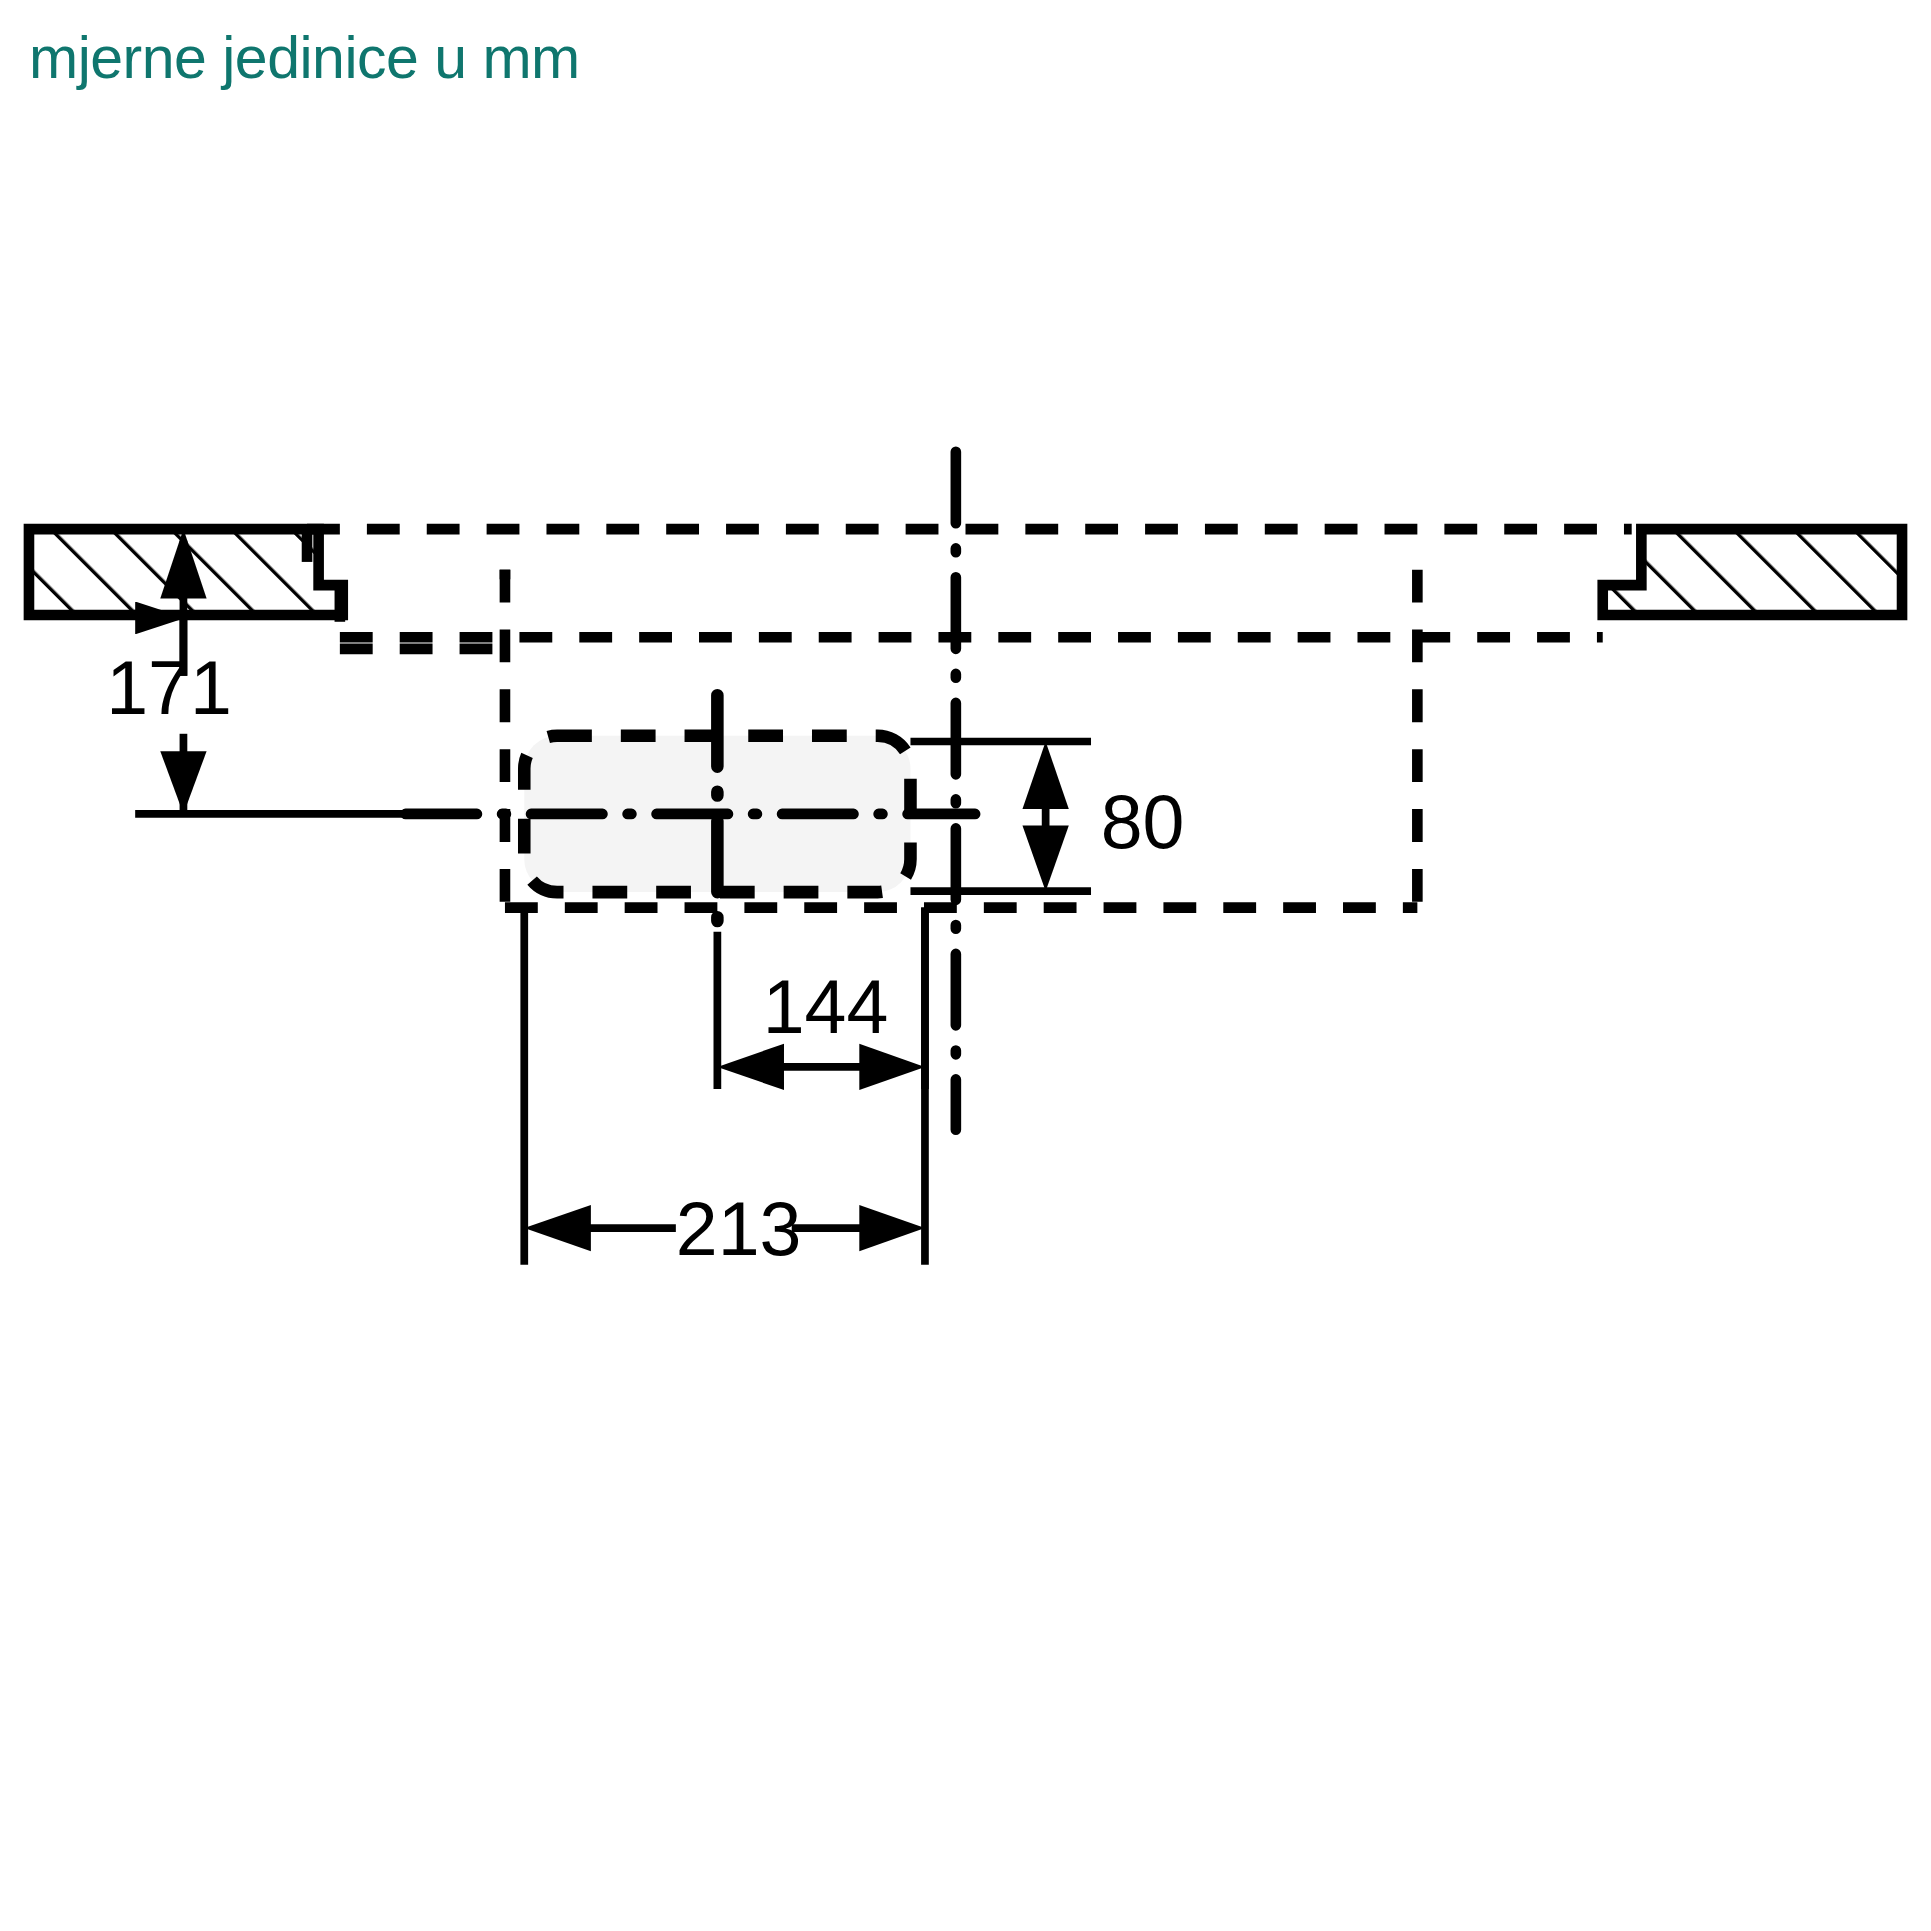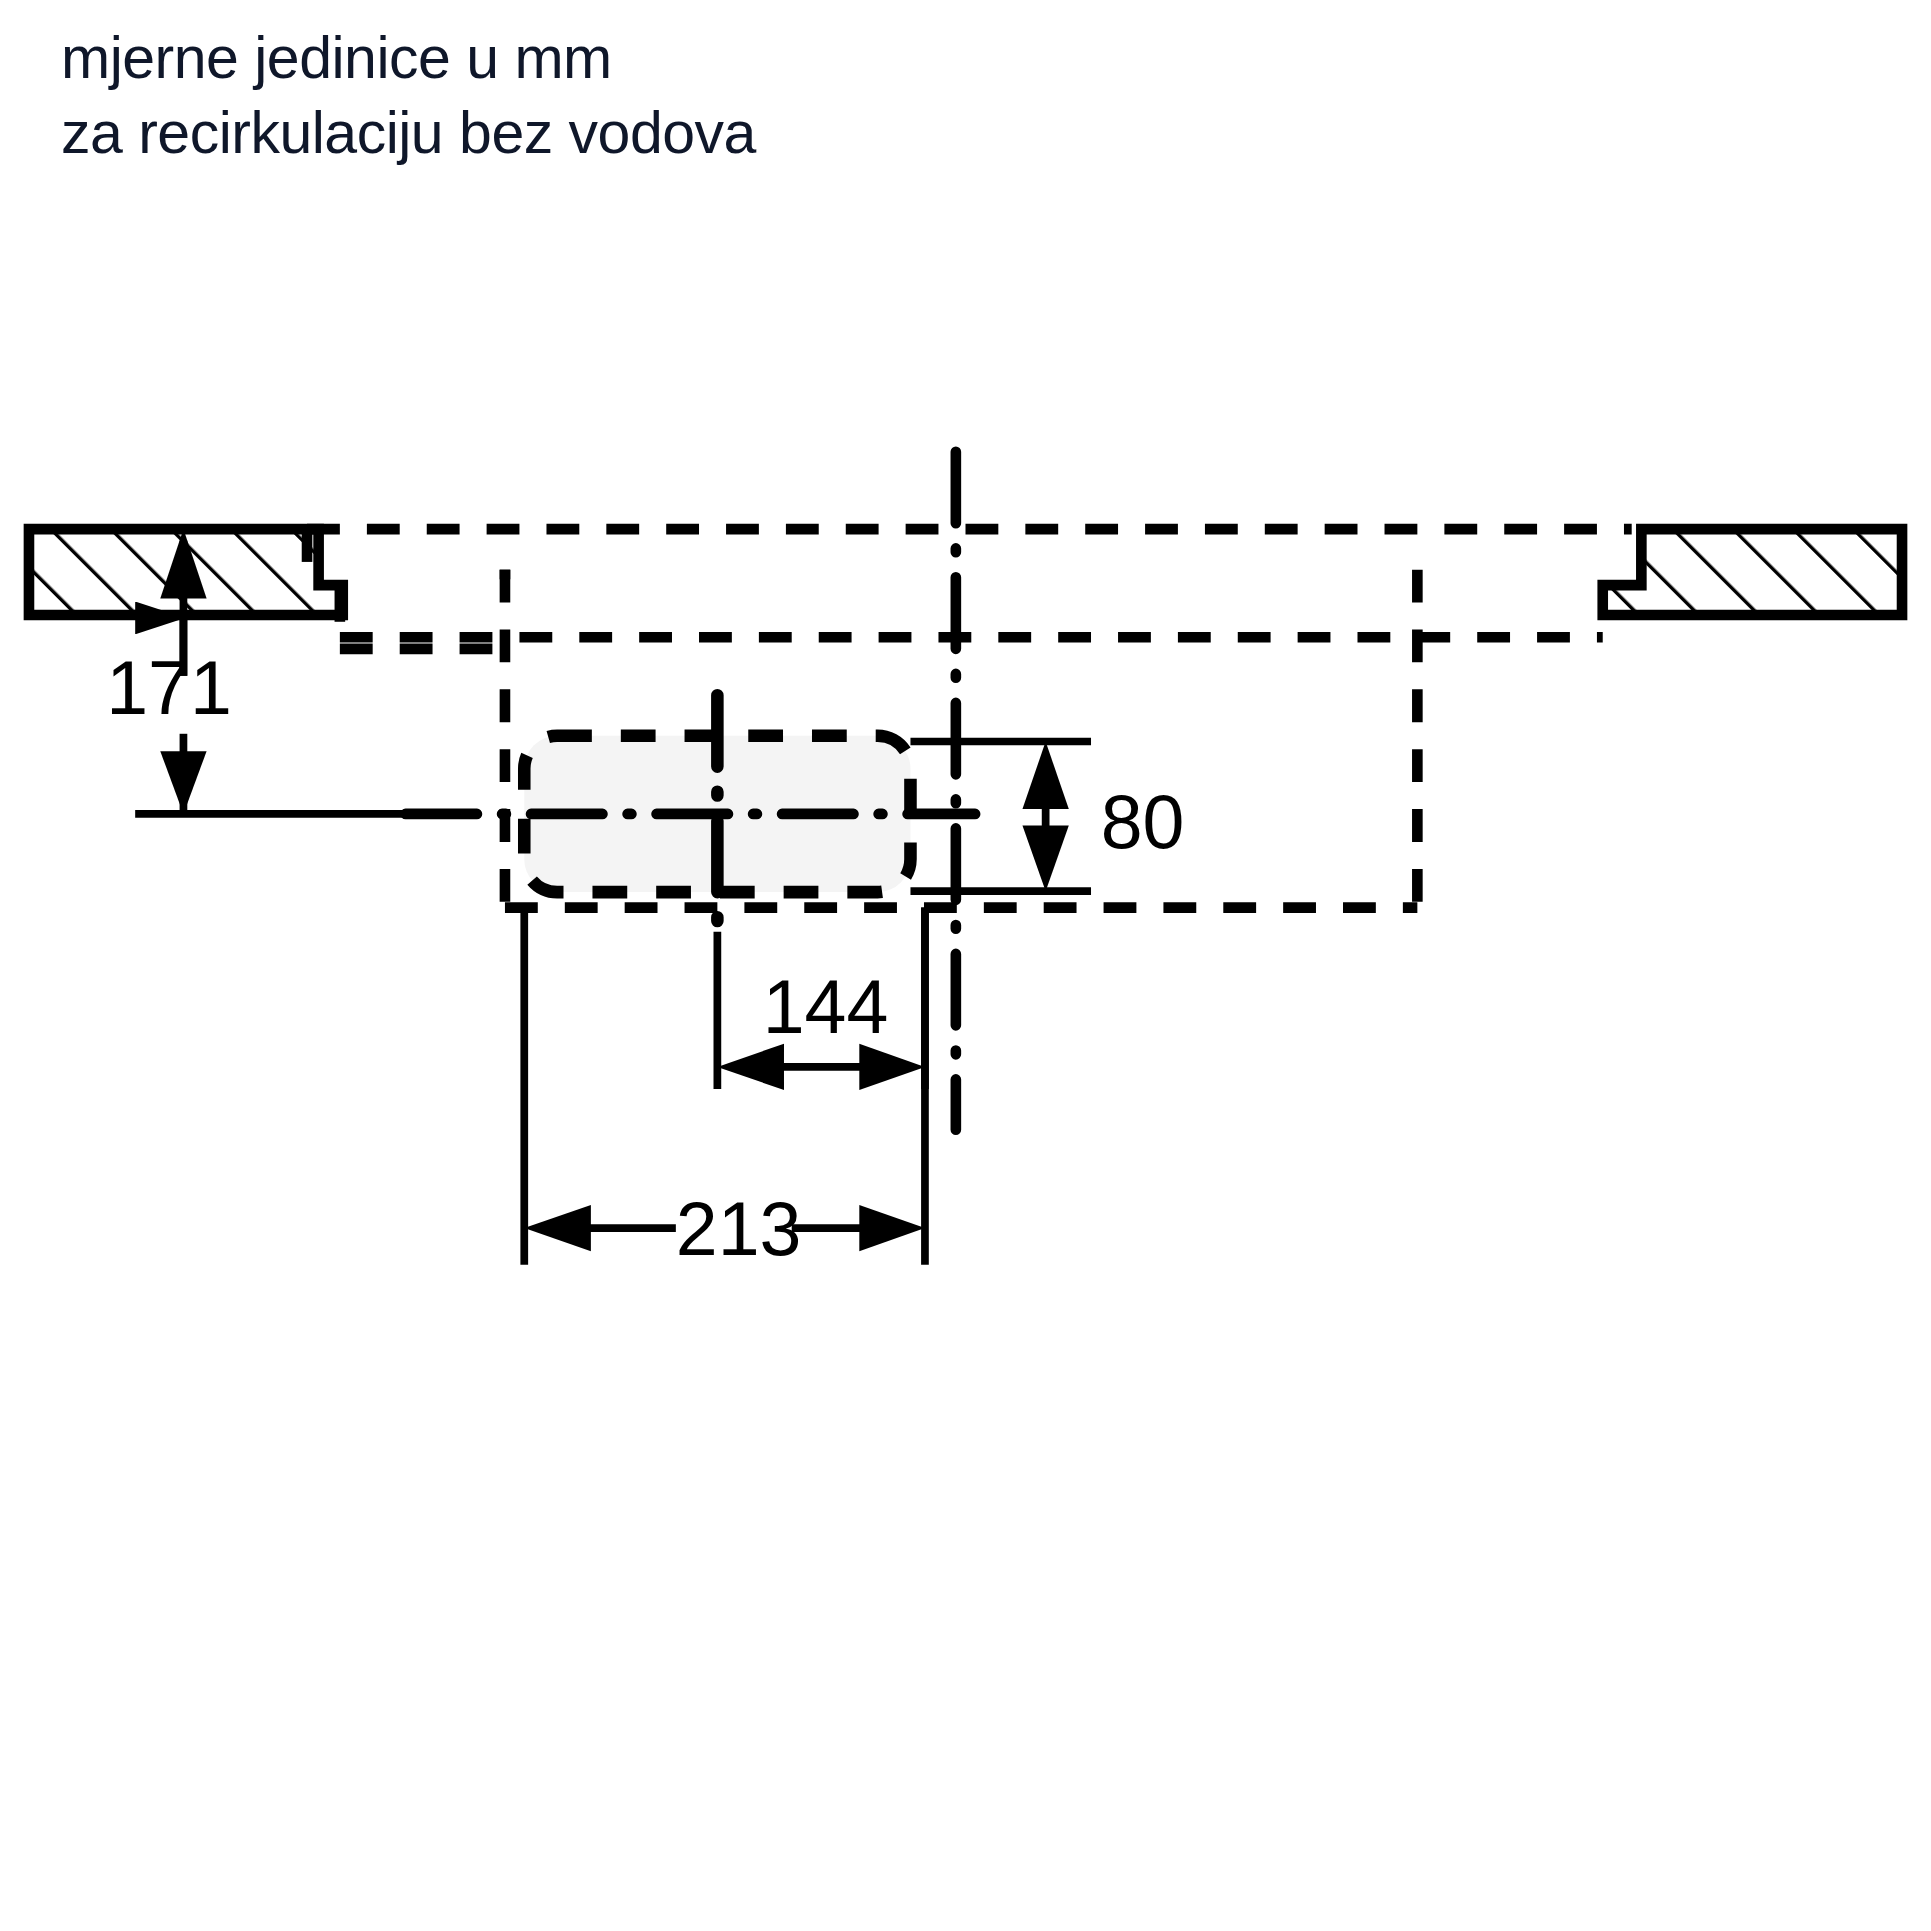--- a/index.html
+++ b/index.html
@@ -24,22 +24,21 @@
     position: absolute;
     left: 29px;
     top: 21px;
     width: 1448px;
   }
   .caption-line {
     font-size: 59px;
     line-height: 75px;
     letter-spacing: -0.5px;
     white-space: pre;
-    color: #0f172a;
-    margin-left: 32px;
+    color: #0f766e;
   }
   svg.drawing {
     position: absolute;
     left: 0;
     top: 0;
     width: 1931px;
     height: 1931px;
   }
   .dimtext {
     font-family: "Liberation Sans", sans-serif;
@@ -47,21 +46,20 @@
     fill: #000;
   }
 </style>
 </head>
 <body>
 
 <div id="root">
 
   <div class="caption-block">
     <div class="caption-line">mjerne jedinice u mm</div>
-    <div class="caption-line">za recirkulaciju bez vodova</div>
   </div>
 
   <svg class="drawing" viewBox="0 0 2000 2000">
     <defs>
       <pattern id="hatch45" width="44" height="44" patternUnits="userSpaceOnUse" patternTransform="rotate(-45 0 0)">
         <rect width="44" height="44" fill="#ffffff"></rect>
         <line x1="0" y1="0" x2="0" y2="44" stroke="#000000" stroke-width="7"></line>
       </pattern>
       <marker id="arrUp" markerWidth="14" markerHeight="16" refX="7" refY="15" orient="auto" markerUnits="userSpaceOnUse">
         <path d="M7,0 L14,16 L0,16 Z" fill="#000000"></path>

